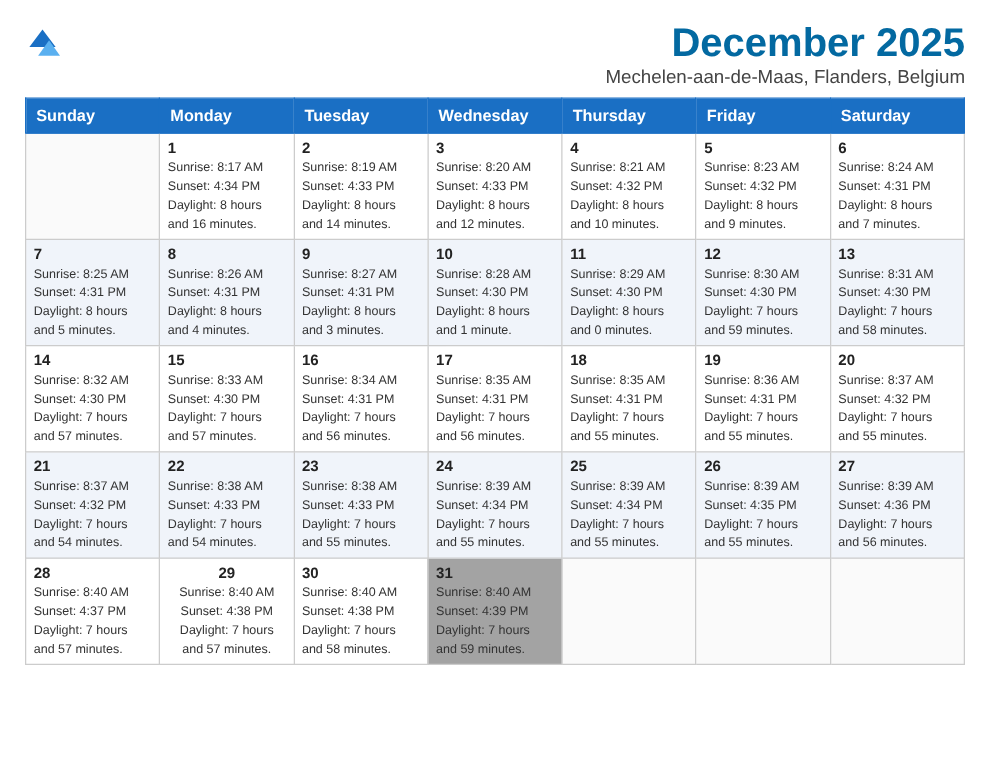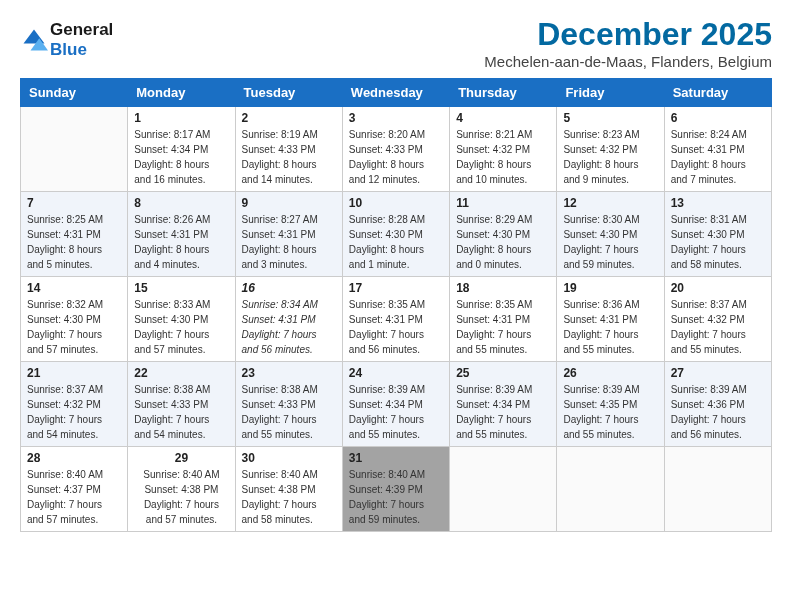--- a/index.html
+++ b/index.html
@@ -80,24 +80,20 @@
   </style>
 </head>
 <body>
 
 <div class="header-row">
   <div class="logo">
     <svg class="logo-icon" viewBox="0 0 32 32" width="36" height="36">
       <polygon points="16,4 28,20 4,20" fill="#1a6fc4"></polygon>
       <polygon points="22,14 32,28 12,28" fill="#5ab0f0"></polygon>
     </svg>
-    <div>
-      <div style="font-size:17px;font-weight:bold;color:#1a1a1a;line-height:1.15;">General</div>
-      <div style="font-size:17px;font-weight:bold;color:#1a6fc4;line-height:1.15;">Blue</div>
-    </div>
   </div>
   <div class="title-block">
     <div class="main-title">December 2025</div>
     <div class="subtitle">Mechelen-aan-de-Maas, Flanders, Belgium</div>
   </div>
 </div>
 
 <table class="calendar">
   <thead>
     <tr>
@@ -215,21 +211,21 @@
 Daylight: 7 hours
 and 57 minutes.</div>
         </td>
         <td style="background: rgb(255, 255, 255);">
           <span class="day-num">15</span>
           <div class="day-info" style="white-space: pre-line;">Sunrise: 8:33 AM
 Sunset: 4:30 PM
 Daylight: 7 hours
 and 57 minutes.</div>
         </td>
-        <td style="background: rgb(255, 255, 255); font-style: italic;">
+        <td style="background: rgb(255, 255, 255);">
           <span class="day-num">16</span>
           <div class="day-info" style="white-space: pre-line;">Sunrise: 8:34 AM
 Sunset: 4:31 PM
 Daylight: 7 hours
 and 56 minutes.</div>
         </td>
         <td style="background: rgb(255, 255, 255); border-radius: 16px;">
           <span class="day-num">17</span>
           <div class="day-info" style="white-space: pre-line;">Sunrise: 8:35 AM
 Sunset: 4:31 PM

